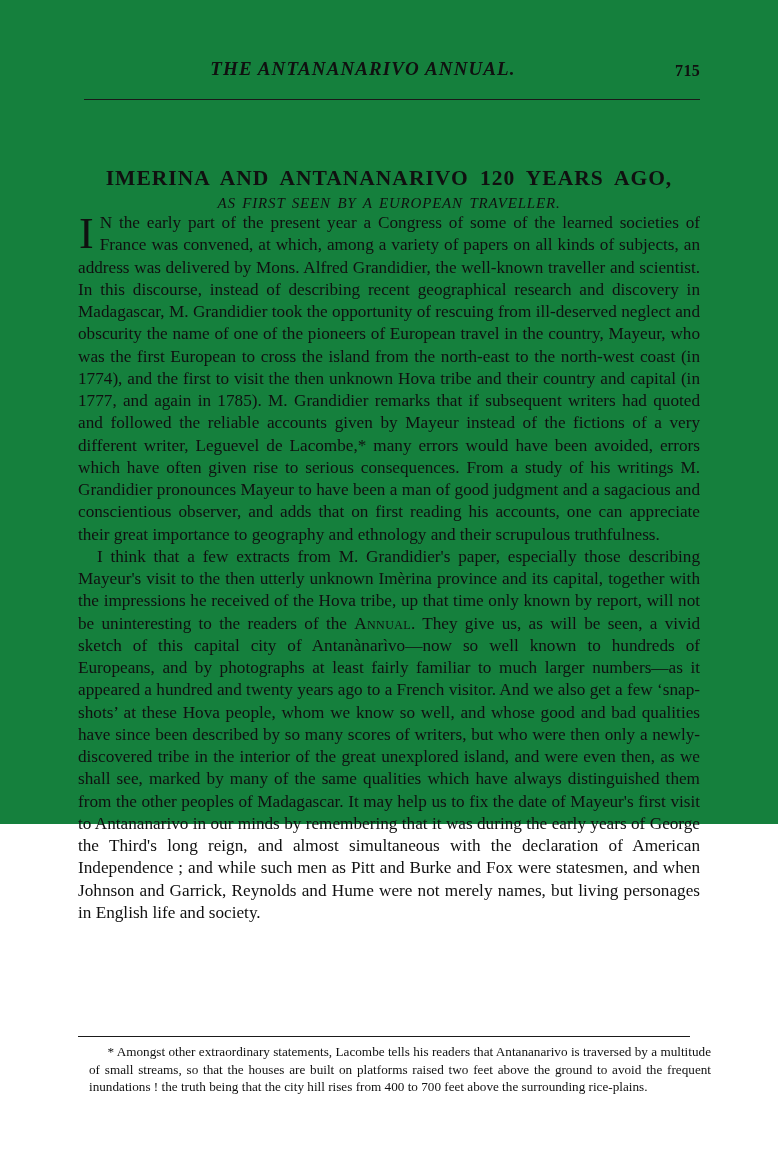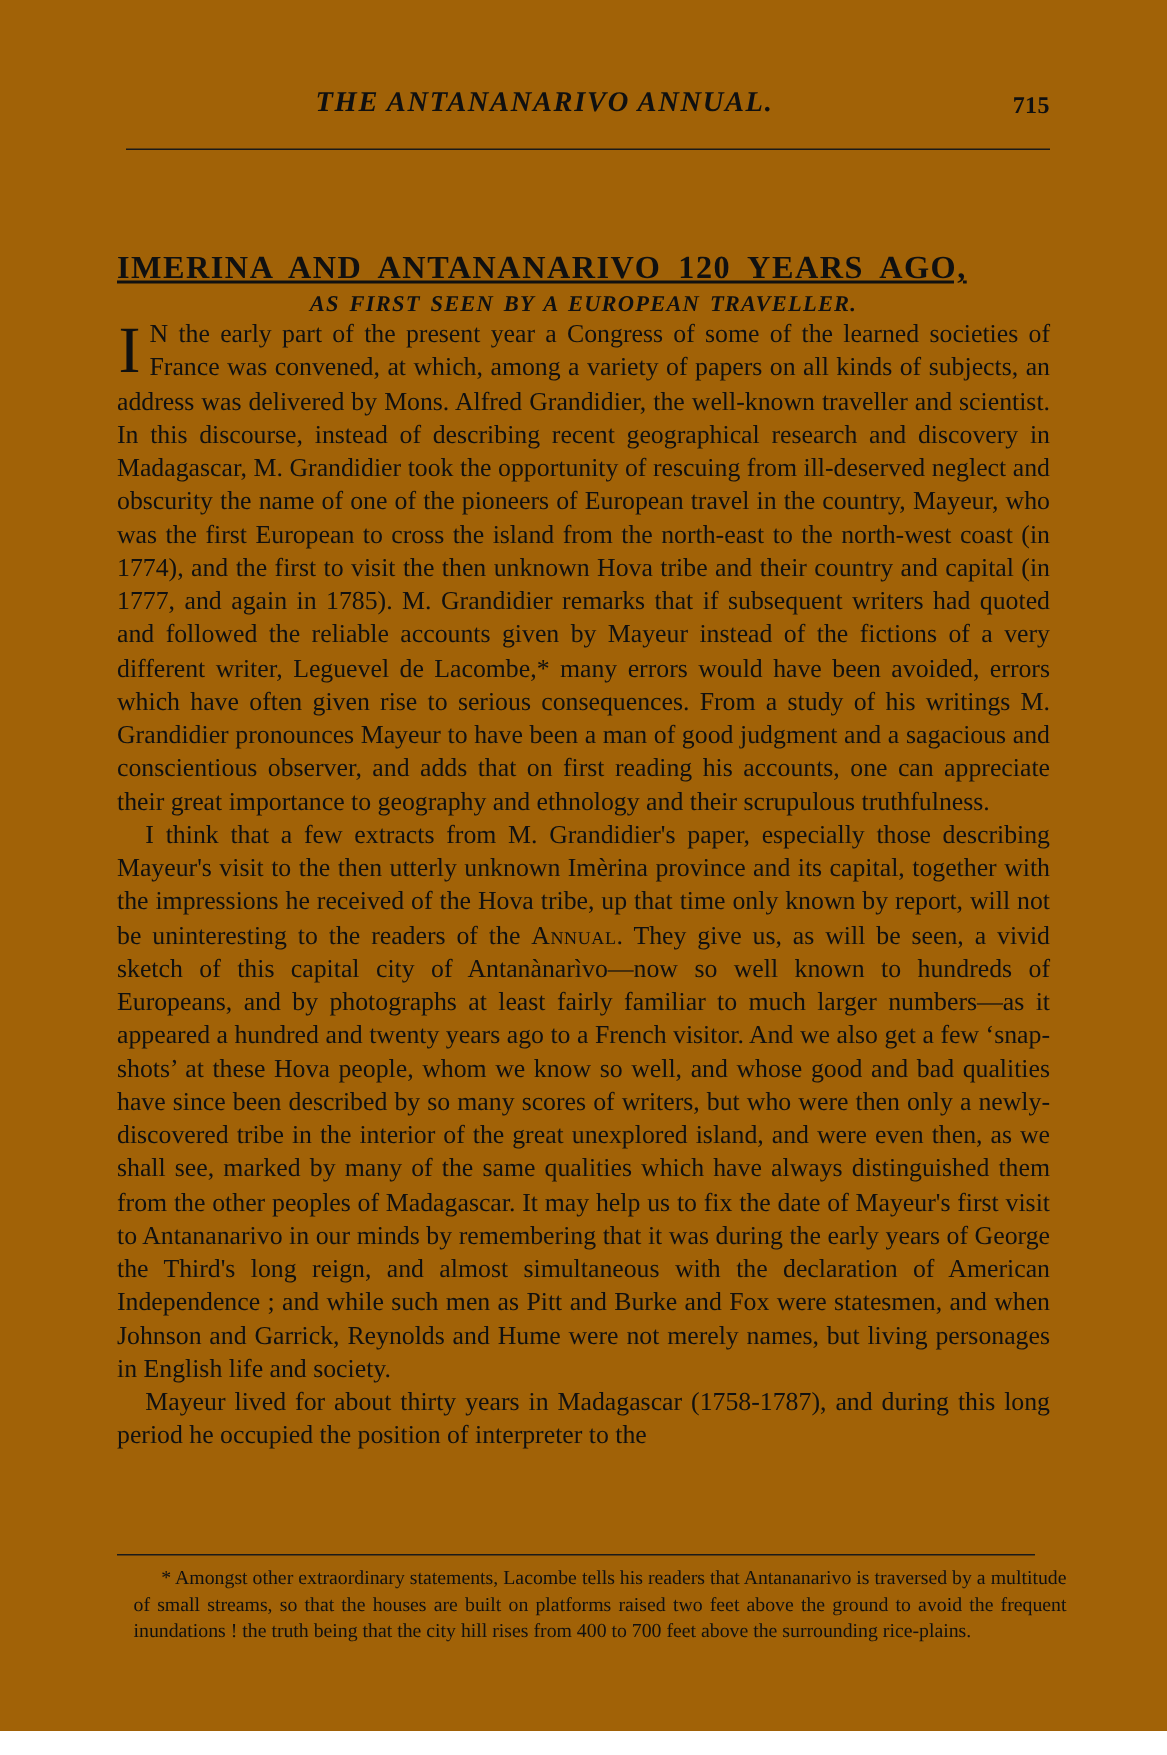--- a/index.html
+++ b/index.html
@@ -12,22 +12,22 @@
     height: 1170px;
     font-family: "Liberation Serif", "DejaVu Serif", serif;
     color: #101010;
     position: relative;
     overflow: hidden;
   }
   .page {
     position: absolute;
     left: 0; top: 0;
     width: 778px;
-    height: 1154px;
-    background: #a16207;
+    height: 824px;
+    background: #15803d;
   }
 
   
   .running-head {
     position: absolute;
     left: 78px;
     top: 58px;
     width: 622px;
     height: 26px;
   }
@@ -58,33 +58,33 @@
     height: 0;
     border-top: 1.6px solid #1a1a1a;
   }
 
   
   .article-title {
     position: absolute;
     left: 78px;
     top: 152px;
     width: 622px;
+    text-align: center;
     font-size: 21.5px;
     letter-spacing: 1.0px;
     word-spacing: 5px;
-    text-decoration: underline;
   }
   .article-subtitle {
     position: absolute;
     left: 78px;
     top: 183px;
     width: 622px;
     text-align: center;
     font-style: italic;
-    font-weight: bold;
+    font-weight: normal;
     font-size: 15px;
     letter-spacing: 0.8px;
     word-spacing: 2px;
   }
 
   
   .body-block {
     position: absolute;
     left: 78px;
     top: 212px;
@@ -162,23 +162,20 @@
   <div class="body-block">
 
     <p class="para dropcap-para">
       <span class="dropcap">I</span><span>N the early part of the present year a Congress of some of the learned societies of France was convened, at which, among a variety of papers on all kinds of subjects, an address was delivered by Mons. Alfred Grandidier, the well-known traveller and scientist.  In this discourse, instead of describing recent geographical research and discovery in Madagascar, M. Grandidier took the opportunity of rescuing from ill-deserved neglect and obscurity the name of one of the pioneers of European travel in the country, Mayeur, who was the first European to cross the island from the north-east to the north-west coast (in 1774), and the first to visit the then unknown Hova tribe and their country and capital (in 1777, and again in 1785).  M. Grandidier remarks that if subsequent writers had quoted and followed the reliable accounts given by Mayeur instead of the fictions of a very different writer, Leguevel de Lacombe,* many errors would have been avoided, errors which have often given rise to serious consequences.  From a study of his writings M. Grandidier pronounces Mayeur to have been a man of good judgment and a sagacious and conscientious observer, and adds that on first reading his accounts, one can appreciate their great importance to geography and ethnology and their scrupulous truthfulness.</span>
     </p>
 
     <p class="para">
       <span>I think that a few extracts from M. Grandidier's paper, especially those describing Mayeur's visit to the then utterly unknown Imèrina province and its capital, together with the impressions he received of the Hova tribe, up that time only known by report, will not be uninteresting to the readers of the <span class="smallcaps">Annual</span>.  They give us, as will be seen, a vivid sketch of this capital city of Antanànarìvo—now so well known to hundreds of Europeans, and by photographs at least fairly familiar to much larger numbers—as it appeared a hundred and twenty years ago to a French visitor.  And we also get a few ‘snap-shots’ at these Hova people, whom we know so well, and whose good and bad qualities have since been described by so many scores of writers, but who were then only a newly-discovered tribe in the interior of the great unexplored island, and were even then, as we shall see, marked by many of the same qualities which have always distinguished them from the other peoples of Madagascar.  It may help us to fix the date of Mayeur's first visit to Antananarivo in our minds by remembering that it was during the early years of George the Third's long reign, and almost simultaneous with the declaration of American Independence ; and while such men as Pitt and Burke and Fox were statesmen, and when Johnson and Garrick, Reynolds and Hume were not merely names, but living personages in English life and society.</span>
     </p>
 
-    <p class="para">
-      <span>Mayeur lived for about thirty years in Madagascar (1758-1787), and during this long period he occupied the position of interpreter to the</span>
-    </p>
 
   </div>
 
   <div class="footnote-rule"></div>
 
   <div class="footnote">
     <span class="fn-indent"></span><span class="fn-marker">*</span>
     <span>Amongst other extraordinary statements, Lacombe tells his readers that Antananarivo is traversed by a multitude of small streams, so that the houses are built on platforms raised two feet above the ground to avoid the frequent inundations !  the truth being that the city hill rises from 400 to 700 feet above the surrounding rice-plains.</span>
   </div>
 

